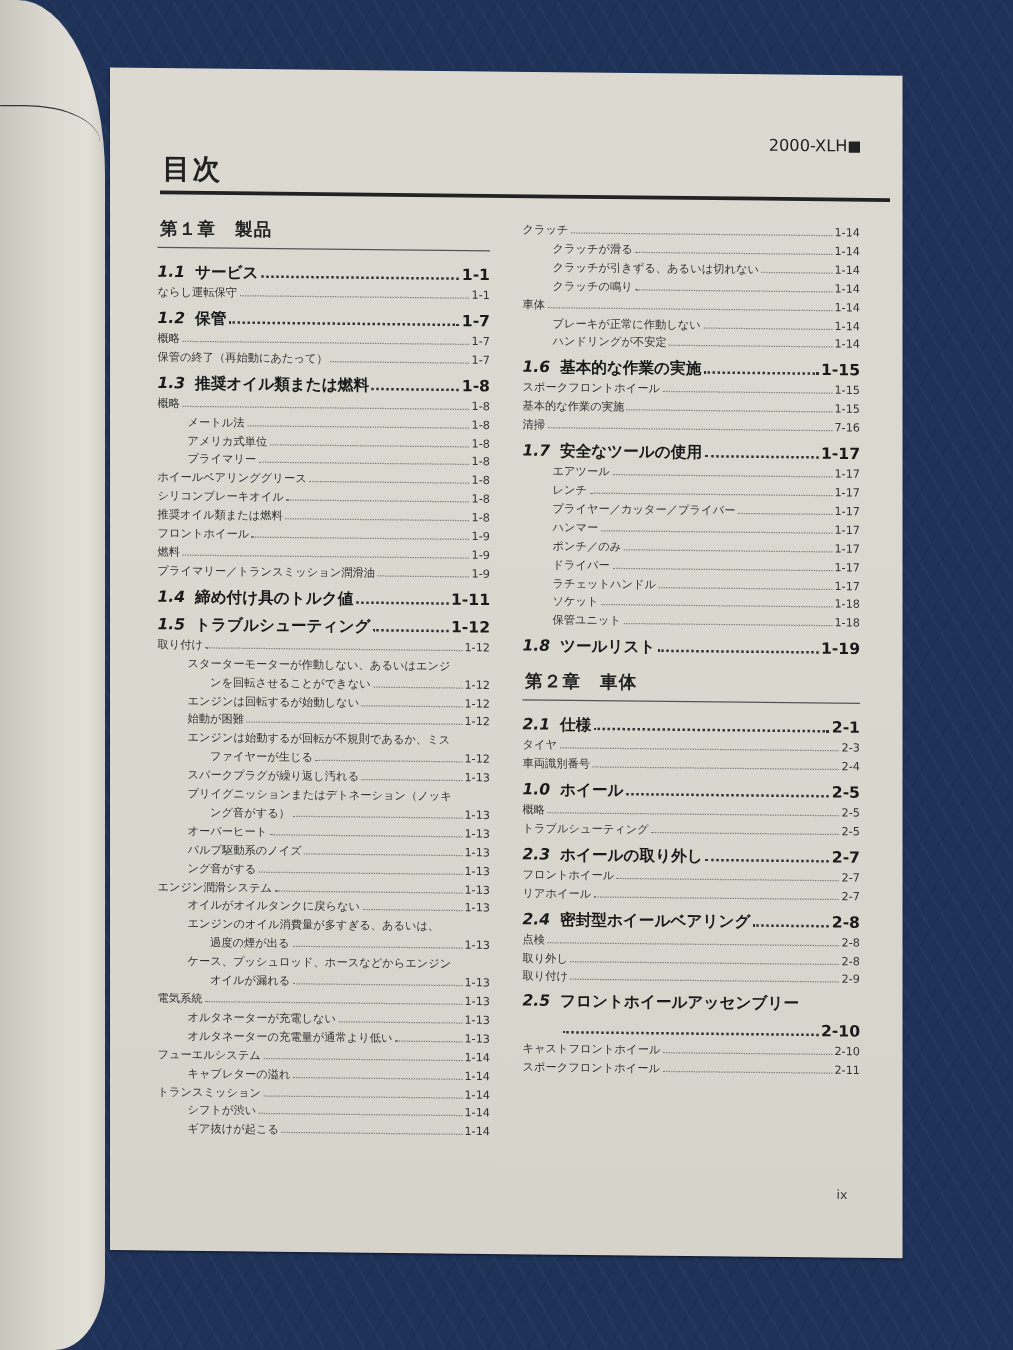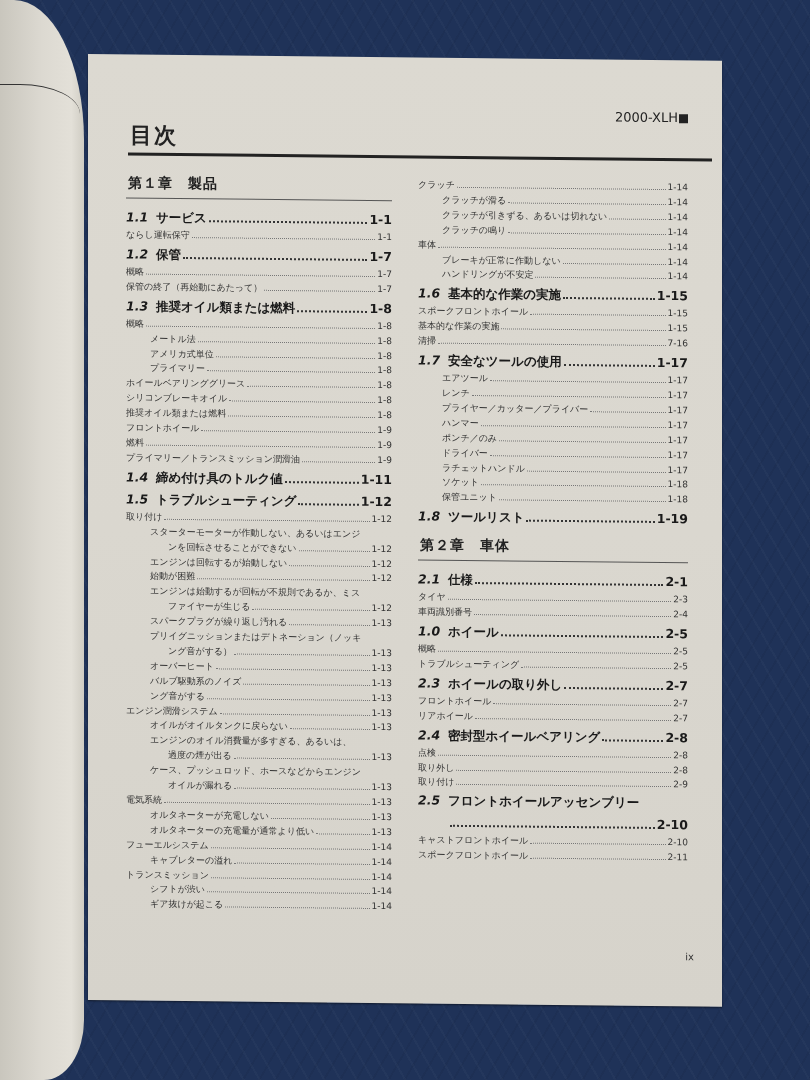--- a/index.html
+++ b/index.html
@@ -27,21 +27,21 @@
   .row{display:flex;align-items:baseline;font-size:9px;line-height:14.9px;color:#333;white-space:nowrap;}
   .row .lbl{flex:0 0 auto;}
   .row .dots{flex:1 1 auto;overflow:hidden;border-bottom:1px dotted #777;margin:0 2px 3px 2px;}
   .row .pg{flex:0 0 auto;}
   .row.sec{font-size:12.5px;font-weight:bold;color:#1a1a1a;line-height:21px;margin-top:1px;}
   .row.sec .dots{border-bottom:2px dotted #333;margin-bottom:4px;}
   .row.ind{padding-left:24px;}
   .row.ind2{padding-left:42px;}
   .wrap{font-size:9px;line-height:14.9px;color:#333;padding-left:24px;white-space:nowrap;}
   .sec-num{display:inline-block;width:30px;font-style:italic;}
-  .pagenum{position:absolute;right:28px;bottom:44px;font-size:10px;color:#333;}
+  .pagenum{position:absolute;right:44px;bottom:44px;font-size:10px;color:#333;}
   .sec-cont{font-size:12.5px;font-weight:bold;color:#1a1a1a;line-height:21px;}
   .gap{height:6px;}
 </style>
 </head>
 <body>
 
 <div class="curl"></div>
 <div class="curl-line"></div>
 
 <div class="page">

